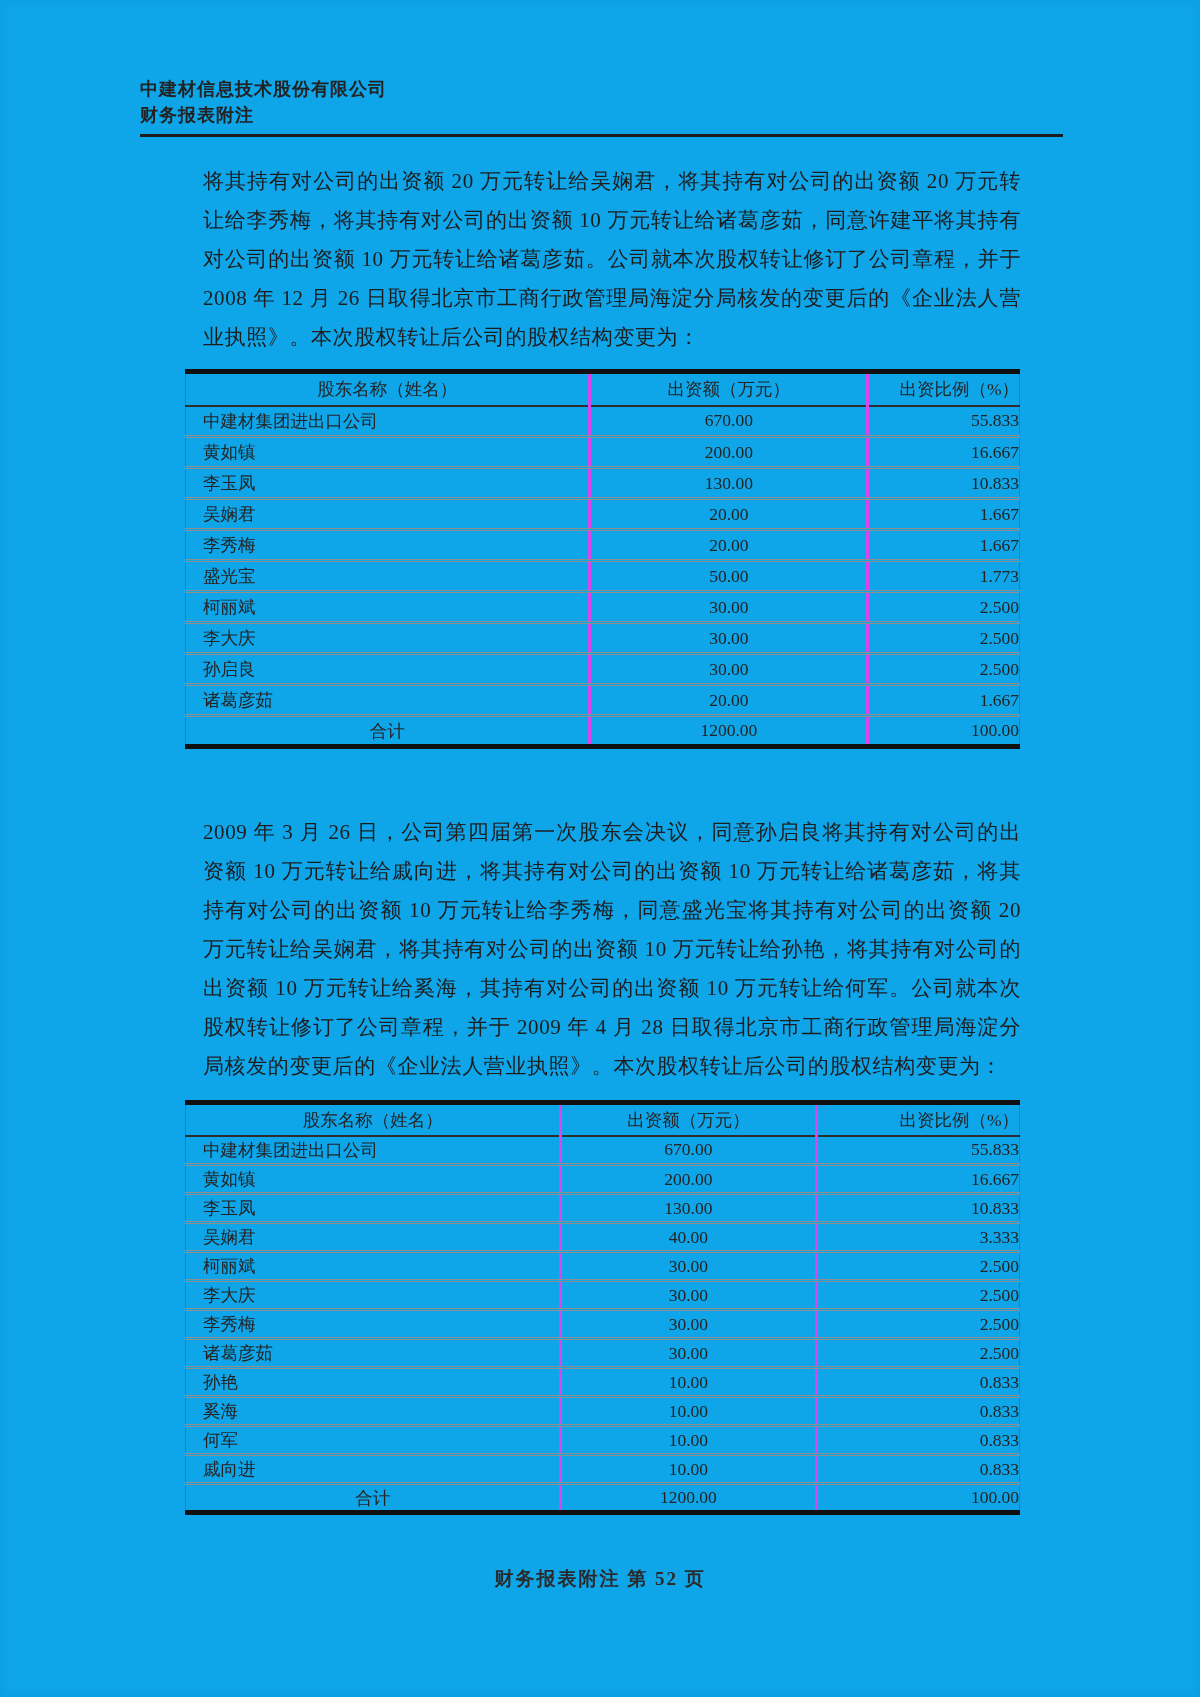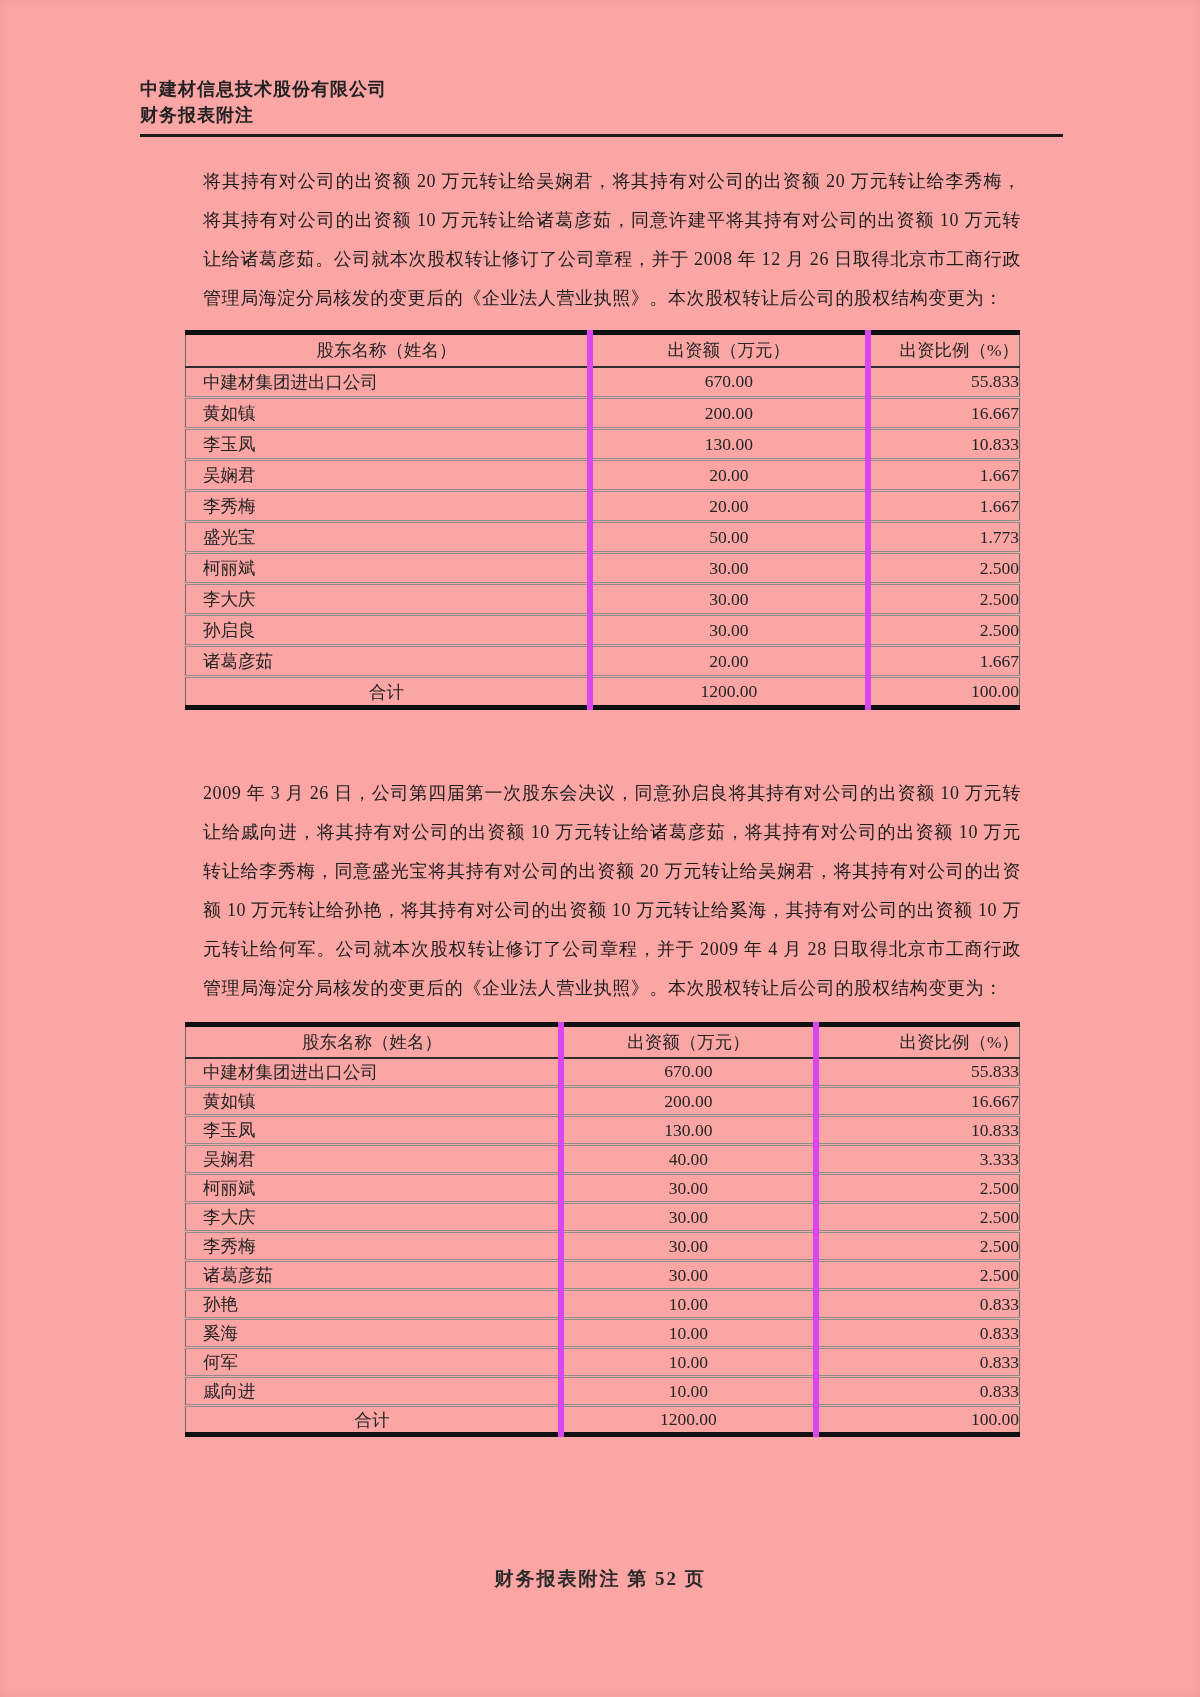--- a/index.html
+++ b/index.html
@@ -1,21 +1,21 @@
 <!DOCTYPE html>
 <html><head>
 <meta charset="utf-8">
 <style>
   * { margin:0; padding:0; box-sizing:border-box; }
   html,body { background:#f4f4f2; }
   .page {
     position:relative;
     width:1200px; height:1697px;
     margin:0 auto;
-    background:#fca5a5;
+    background:#0ea5e9;
     font-family:"Liberation Serif","DejaVu Serif",serif;
     color:#1e1e1e;
     overflow:hidden;
     box-shadow:inset 0 0 14px rgba(0,0,0,0.06);
   }
   .doc-header {
     padding-top:76px;
     margin-left:140px;
     width:923px;
   }
@@ -27,21 +27,21 @@
     color:#222;
   }
   .header-rule {
     margin-top:6px;
     width:923px; height:3px;
     background:#1c1c1c;
   }
   .para {
     margin-left:203px;
     width:818px;
-    font-size:18px;
+    font-size:21px;
     line-height:39px;
     text-align:justify;
     letter-spacing:0.6px;
     color:#1d1d1d;
   }
   .para-1 { margin-top:25px; }
   .para-2 { margin-top:64px; }
   .shares-table {
     margin-left:185px;
     width:835px;
@@ -59,21 +59,21 @@
   .shares-table th, .shares-table td {
     font-weight:normal;
     font-size:17.5px;
     padding:0;
     color:#242424;
     white-space:nowrap;
     overflow:hidden;
   }
   .table-1 th { height:34px; } .table-1 td { height:31px; }
   .table-2 th { height:33px; } .table-2 td { height:29px; }
-  .shares-table th + th, .shares-table td + td { border-left:6px solid #d946ef; }
+  .shares-table th + th, .shares-table td + td { border-left:3px solid #d946ef; }
   .shares-table thead tr { border-bottom:2px solid #2e2e2e; }
   .shares-table tbody tr { border-bottom:3px double #8e8e8e; }
   .shares-table tbody.total-body tr { border-bottom:none; }
   .shares-table th { text-align:center; }
   .shares-table td.c0 { text-align:left; padding-left:17px; }
   .shares-table td.c1 { text-align:center; }
   .shares-table th.h2, .shares-table td.c2 { text-align:right; }
   .shares-table td.total-label { text-align:center; padding-left:0;margin-top:17px; }
   .page-footer {
     position:absolute;

